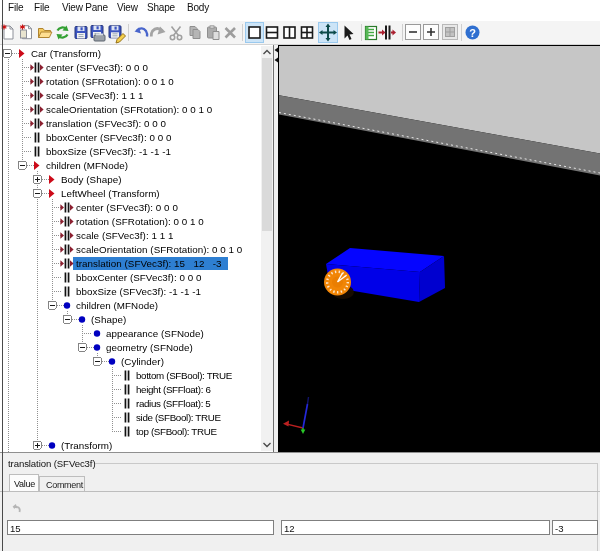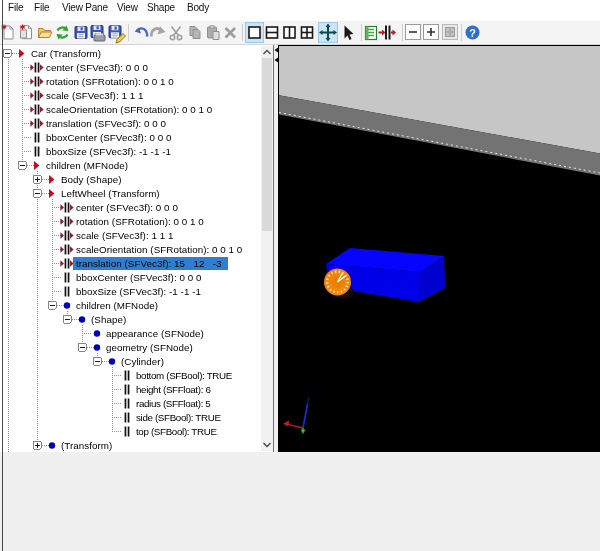--- a/index.html
+++ b/index.html
@@ -319,13 +319,29 @@
 <circle cx="59.5" cy="237" r="10.3" fill="none" stroke="#ffffff" stroke-width="2.4" stroke-dasharray="1.4 2.4" opacity="0.8"></circle>
 <circle cx="59.5" cy="237" r="5.5" fill="#ea7e02"></circle>
 <path d="M59.5,237 L64.5,228 M59.5,237 L67.5,231" stroke="#ffffff" stroke-width="1.4" fill="none" opacity="0.95"></path>
 <line x1="25" y1="383" x2="10" y2="379.4" stroke="#bb2020" stroke-width="1.4"></line>
 <polygon points="5,378.8 11,375.6 10.5,381.6" fill="#bb2020"></polygon>
 <line x1="25" y1="383" x2="29.5" y2="359" stroke="#2428d8" stroke-width="1.7"></line>
 <line x1="29.5" y1="359" x2="30.5" y2="352" stroke="#2428d8" stroke-width="1.4" opacity="0.5"></line>
 <line x1="25" y1="383" x2="25" y2="385" stroke="#28c828" stroke-width="1.4"></line>
 <polygon points="22.7,384.5 27.3,384.5 25,389" fill="#28c828"></polygon>
 </svg>
+  <div id="bottom">
+    <div id="gtitle">translation (SFVec3f)</div>
+    <div class="groove" style="left:95px;top:10px;width:502px;height:1px"></div>
+    <div class="groove" style="left:2px;top:10px;width:1px;height:89px"></div>
+    <div class="groove" style="left:597px;top:10px;width:1px;height:89px"></div>
+    <div id="tabv">Value</div>
+    <div id="tabc">Comment</div>
+    <div id="tabline"></div>
+    <svg class="abs" style="left:10px;top:49px" width="13" height="12">
+      <path d="M9.5,10 q1,-4 -2,-5 q-2.3,-0.6 -3.8,1.2" fill="none" stroke="#b5b5b5" stroke-width="1.8"></path>
+      <polygon points="2.5,4.8 7.5,6.6 5.8,2" fill="#b5b5b5"></polygon>
+    </svg>
+    <div class="fld" style="left:7px;width:267px">15</div>
+    <div class="fld" style="left:281px;width:269px">12</div>
+    <div class="fld" style="left:552px;width:46px">-3</div>
+  </div>
 </div>
 
 </body></html>

